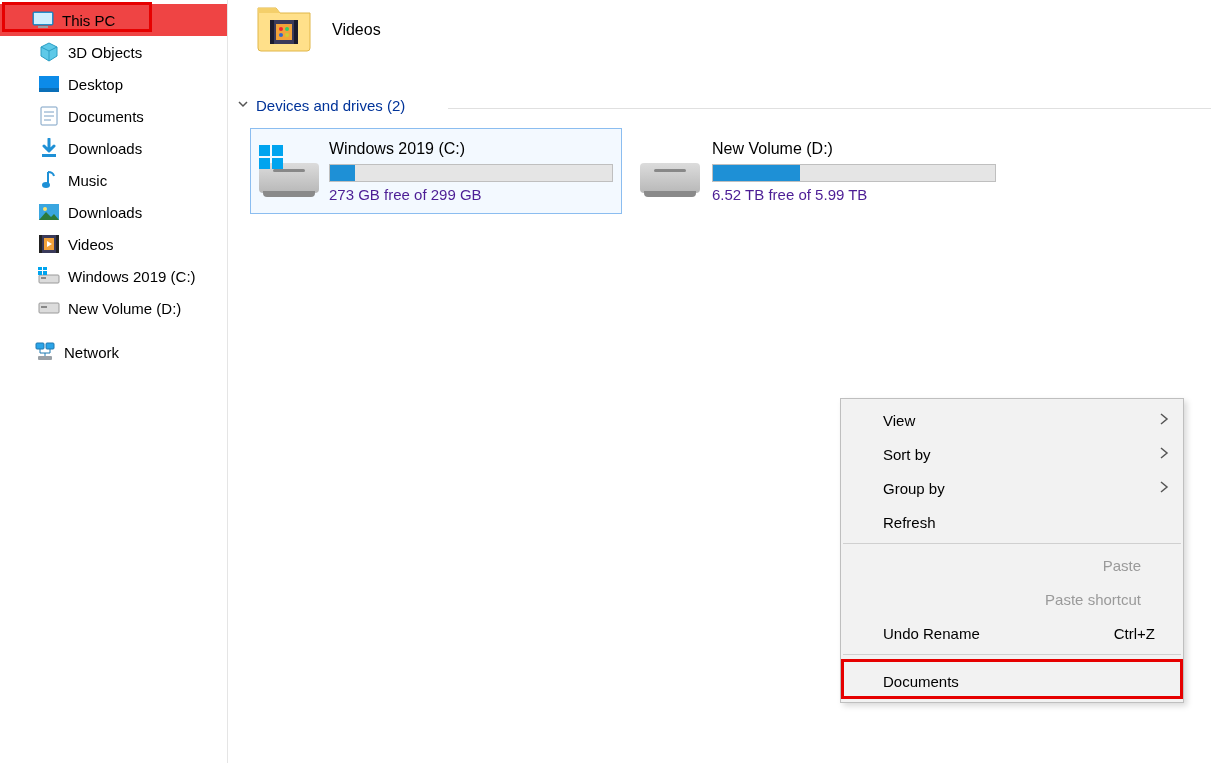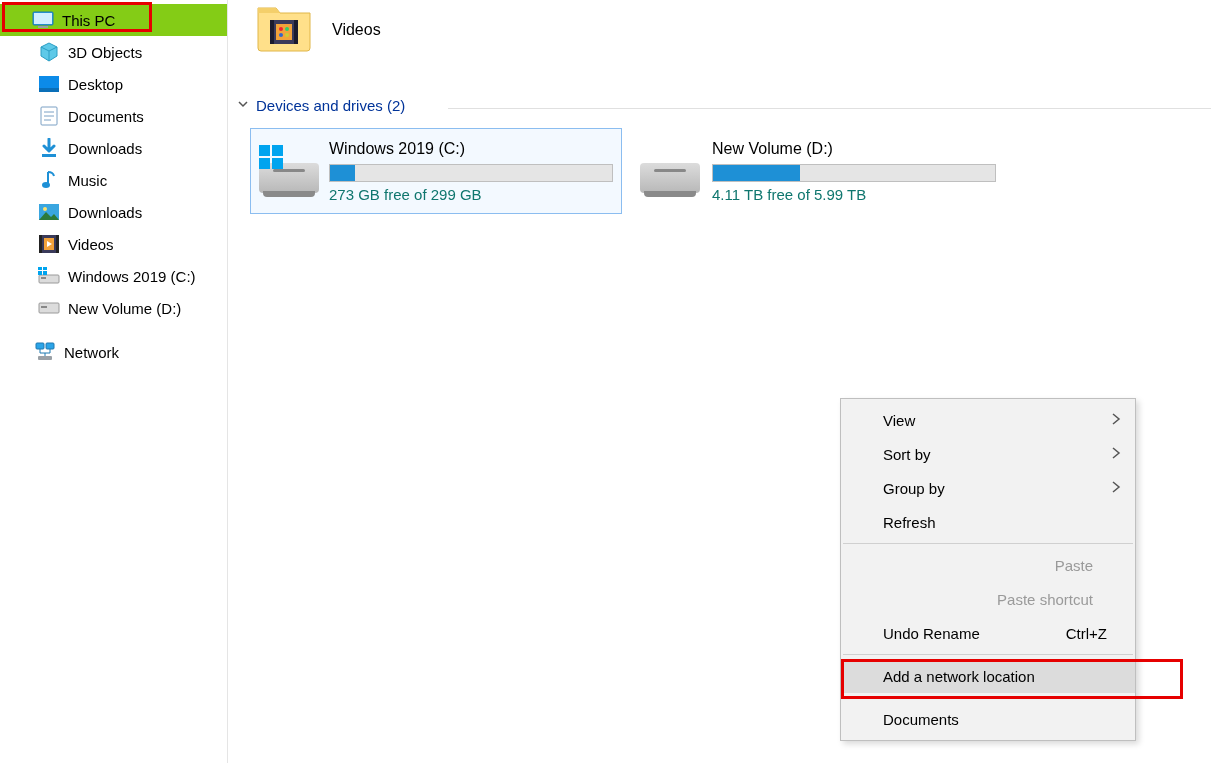--- a/index.html
+++ b/index.html
@@ -23,21 +23,21 @@
     border-right: 1px solid #e5e5e5;
     padding-top: 4px;
   }
   .tree-item {
     display: flex;
     align-items: center;
     height: 32px;
     padding-left: 8px;
     cursor: default;
   }
-  .tree-item.selected { background: #84cc16; }
+  .tree-item.selected { background: #ef4444; }
   .tree-item .icon-slot {
     width: 22px; height: 22px;
     display: flex; align-items: center; justify-content: center;
     margin-right: 8px;
     flex: 0 0 22px;
   }
   .tree-item.child { padding-left: 38px; }
   .tree-item.root { padding-left: 34px; }
   .tree-item.top  { padding-left: 32px; }
   .highlight-box {
@@ -93,26 +93,26 @@
   .drive-card .drv-body { flex: 1; }
   .drive-name { font-size: 16px; margin-bottom: 6px; color:#000;}
   .drive-bar {
     width: 284px; height: 18px;
     background: #e5e5e5;
     border: 1px solid #bfbfbf;
     position: relative;
     margin-bottom: 4px;
   }
   .drive-bar .fill { position:absolute; left:0; top:0; bottom:0; background:#1e90d6; }
-  .drive-free { font-size: 15px; color: #0f766e; }
+  .drive-free { font-size: 15px; color: #4c1d95; }
   
   .context-menu {
     position: absolute;
     left: 840px; top: 398px;
-    width: 296px;
+    width: 344px;
     background: #f2f2f2;
     border: 1px solid #bfbfbf;
     box-shadow: 3px 3px 6px rgba(0,0,0,.15);
     padding: 4px 0;
     font-size: 15px;
   }
   .menu-row {
     display: flex;
     align-items: center;
     height: 34px;
@@ -339,21 +339,21 @@
     <div class="drv-icon">
       <div class="drv-shape">
           <div class="slot"></div>
         </div>
     </div>
     <div class="drv-body">
       <div class="drive-name">New Volume (D:)</div>
       <div class="drive-bar">
         <div class="fill" style="width: 31%;"></div>
       </div>
-      <div class="drive-free">4.11 TB free of 5.99 TB</div>
+      <div class="drive-free">6.52 TB free of 5.99 TB</div>
     </div>
   </div>
 
 </div>
 
 <div class="context-menu">
   <div class="menu-row">
     <span>View</span>
     <span class="sub-arrow">
       <svg width="10" height="16" viewBox="0 0 10 16">
@@ -385,22 +385,19 @@
     <span>Paste</span>
   </div>
   <div class="menu-row disabled">
     <span>Paste shortcut</span>
   </div>
   <div class="menu-row">
     <span>Undo Rename</span>
     <span class="shortcut">Ctrl+Z</span>
   </div>
   <div class="menu-sep"></div>
-  <div class="menu-row highlight">
-    <span>Add a network location</span>
-  </div>
   <div class="menu-sep"></div>
   <div class="menu-row">
     <span>Documents</span>
   </div>
 </div>
 
 <div class="highlight-box" style="left:841px; top:659px; width:342px; height:40px;"></div>
 
 </body></html>

